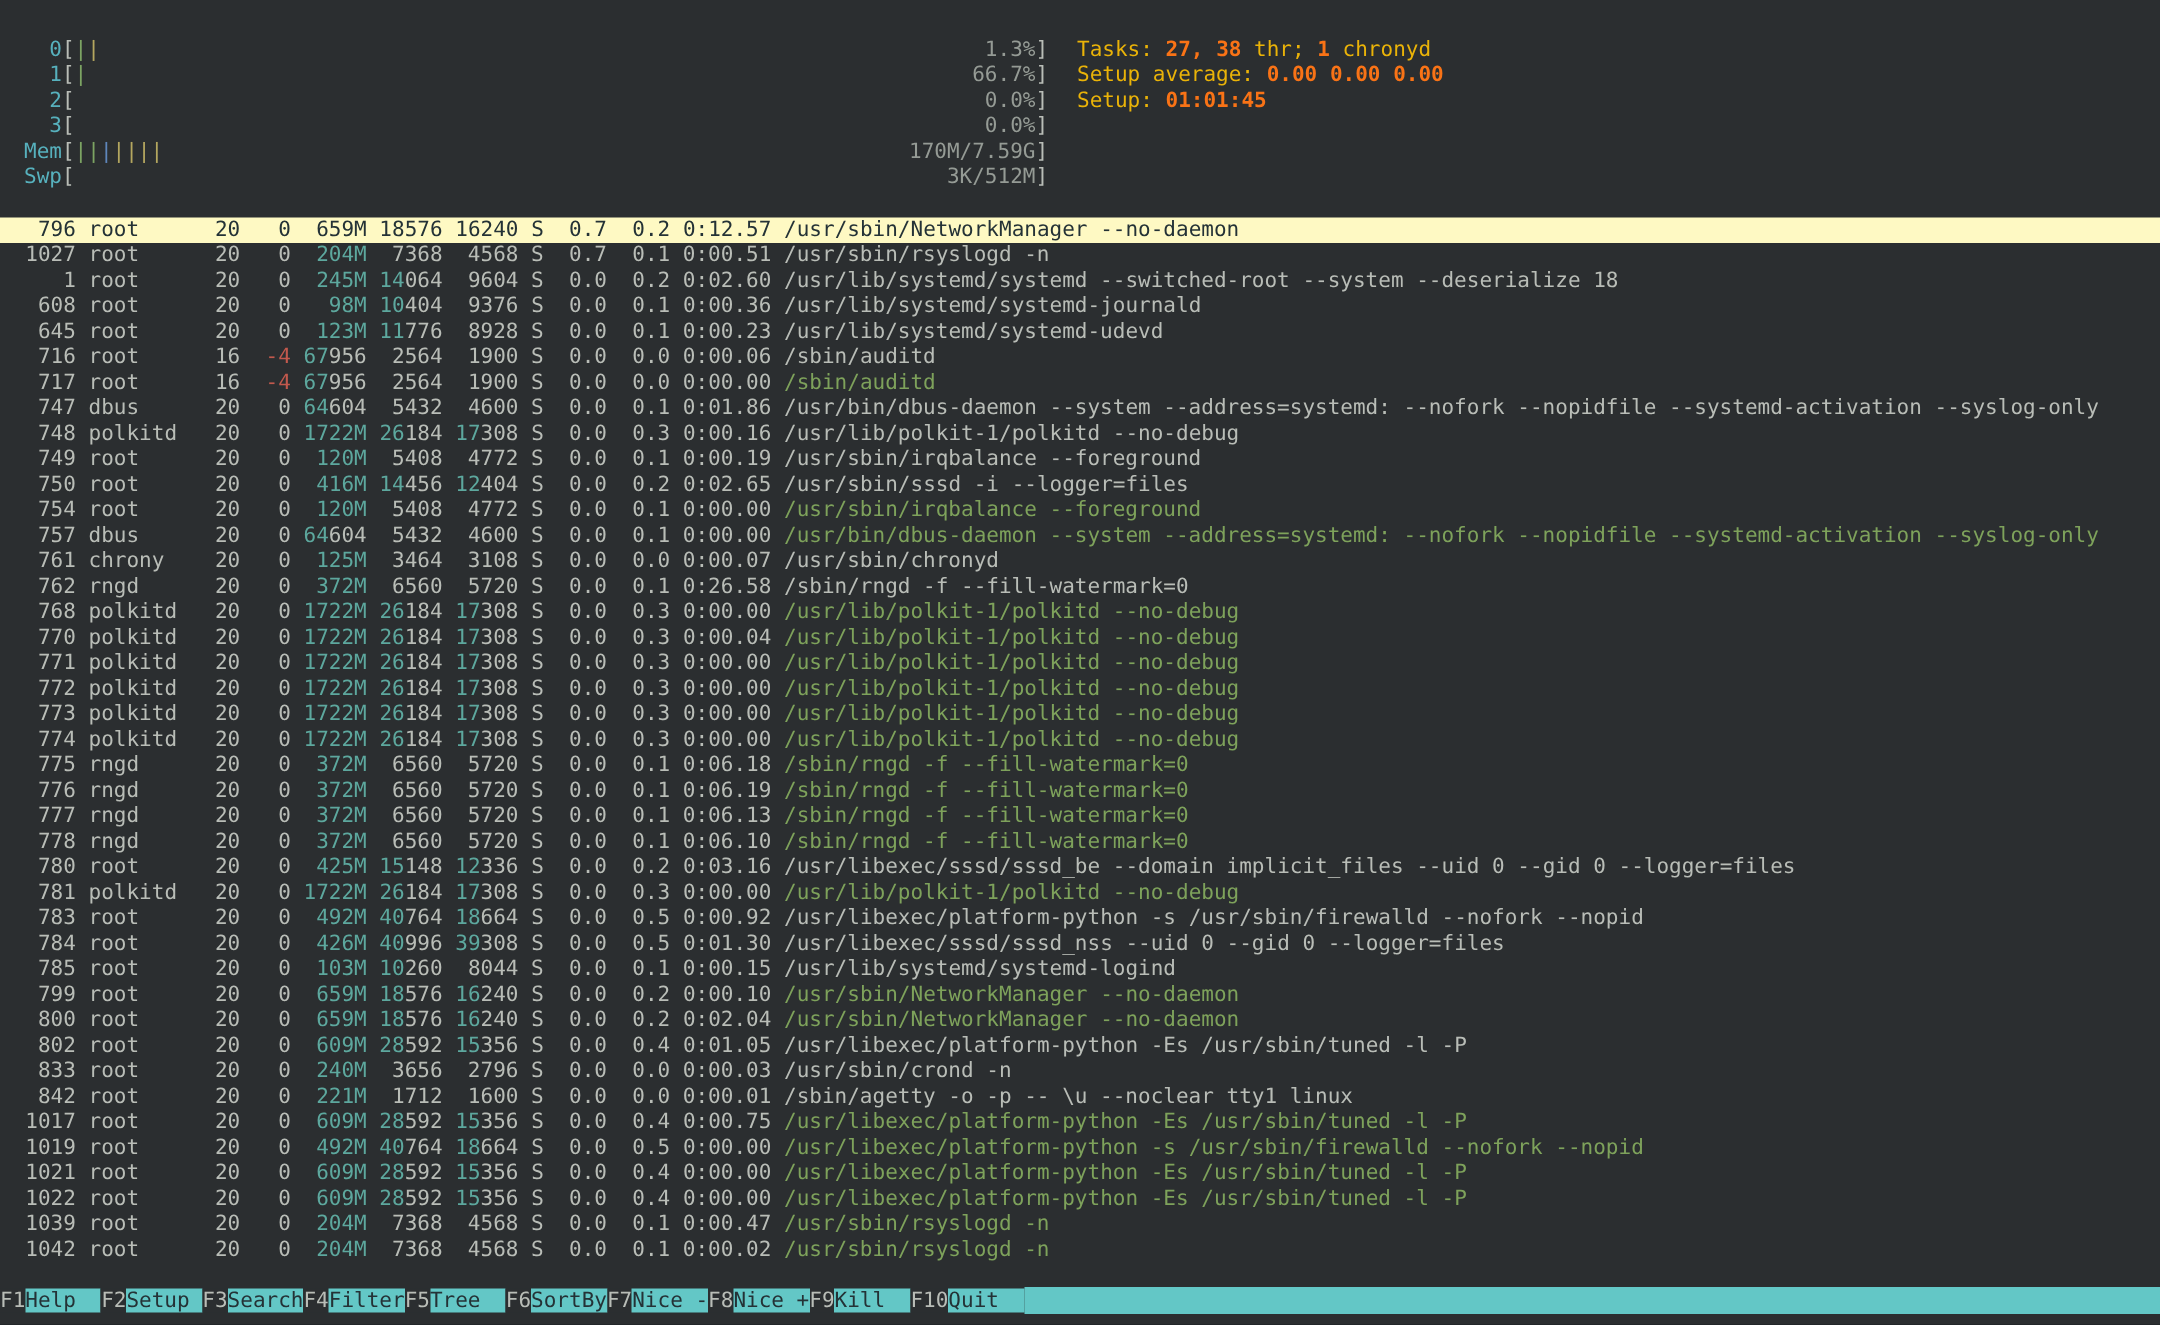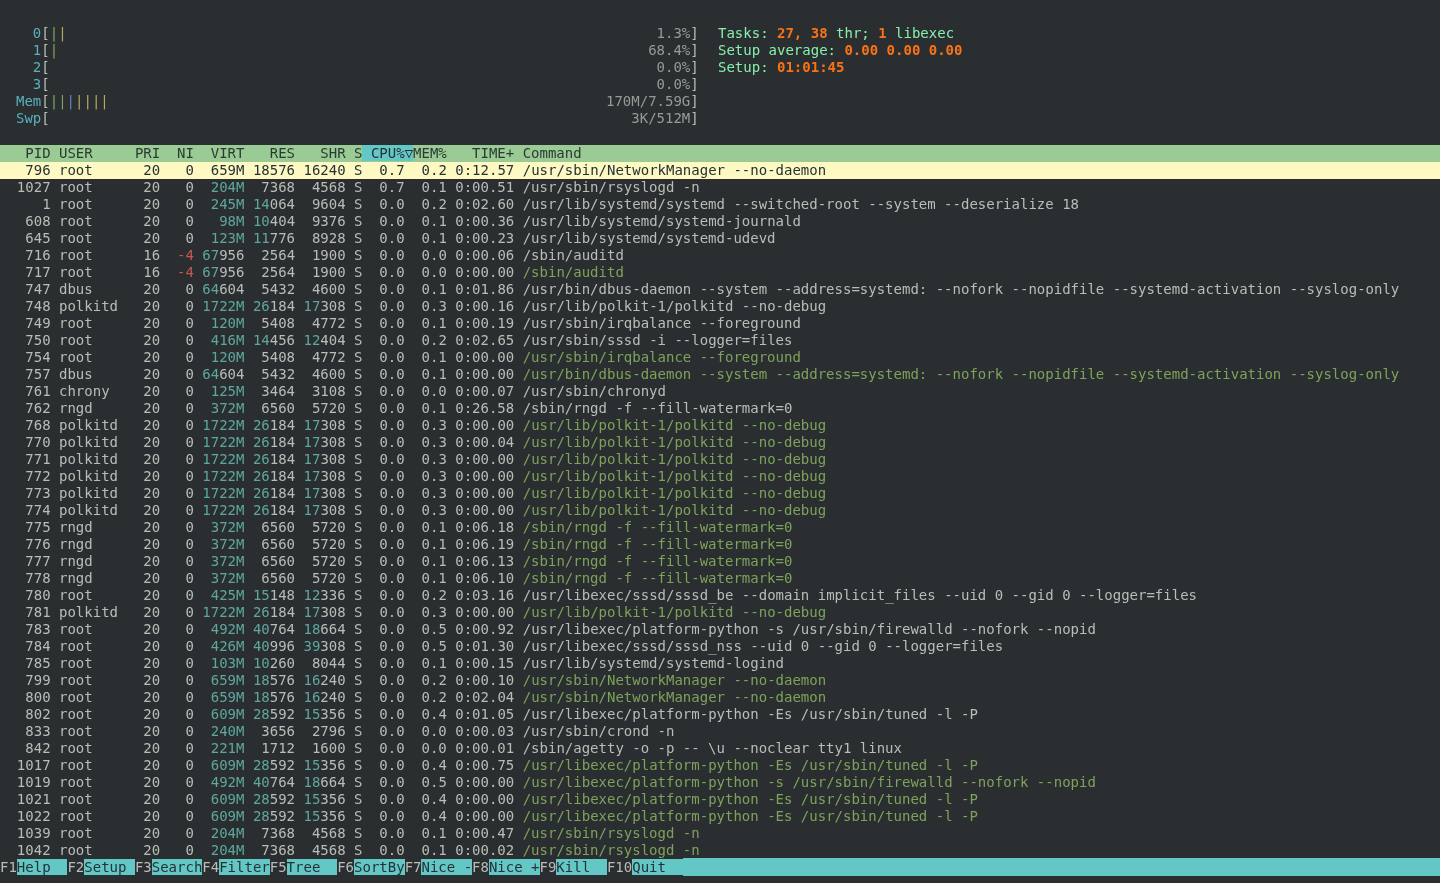--- a/index.html
+++ b/index.html
@@ -13,21 +13,21 @@
   
   #meters{position:absolute;top:25px;left:16px;}
   #info{position:absolute;top:25px;left:718px;}
   .mlabel{display:inline-block;width:3ch;text-align:right;color:#57b1bd;}
   .bracket{color:#b9bdb7;}
   .meter-inner{display:inline-flex;width:76ch;justify-content:space-between;vertical-align:top;}
   .mval{color:#959b95;text-align:right;}
   .bar-green{color:#7ca463;}
   .bar-yellow{color:#b4a75f;}
   .bar-blue{color:#5f86bb;}
-  .il{color:#86efac;}
+  .il{color:#eab308;}
   .in{color:#f97316;font-weight:bold;}
   
   #table{position:absolute;top:145px;left:0;width:1440px;}
   .hdr{background:#9acb94;color:#2b3a33;}
   .hdr span{color:#2b3a33;}
   .hdr .sortcell{background:#63c7c6;color:#243236;}
   .row{width:1440px;}
   .row.sel{background:#fef9c3;}
   .row.sel span{color:#243236 !important;}
   .c-def{color:#b9bdb7;}
@@ -39,33 +39,32 @@
   .fkey{color:#b9bdb7;background:#2b2e30;}
   .fact{color:#243236;background:#63c7c6;}
   .ffill{flex:1;background:#63c7c6;}
 </style>
 </head>
 <body>
 
 <div id="screen">
   <div id="meters">
       <div class="line"><span class="mlabel">0</span><span class="bracket">[</span><span class="meter-inner"><span><span class="bar-green">|</span><span class="bar-yellow">|</span></span><span class="mval">1.3%</span></span><span class="bracket">]</span></div>
-      <div class="line"><span class="mlabel">1</span><span class="bracket">[</span><span class="meter-inner"><span><span class="bar-green">|</span></span><span class="mval">68.4%</span></span><span class="bracket">]</span></div>
+      <div class="line"><span class="mlabel">1</span><span class="bracket">[</span><span class="meter-inner"><span><span class="bar-green">|</span></span><span class="mval">66.7%</span></span><span class="bracket">]</span></div>
       <div class="line"><span class="mlabel">2</span><span class="bracket">[</span><span class="meter-inner"><span></span><span class="mval">0.0%</span></span><span class="bracket">]</span></div>
       <div class="line"><span class="mlabel">3</span><span class="bracket">[</span><span class="meter-inner"><span></span><span class="mval">0.0%</span></span><span class="bracket">]</span></div>
       <div class="line"><span class="mlabel">Mem</span><span class="bracket">[</span><span class="meter-inner"><span><span class="bar-green">|</span><span class="bar-green">|</span><span class="bar-blue">|</span><span class="bar-yellow">|</span><span class="bar-yellow">|</span><span class="bar-yellow">|</span><span class="bar-yellow">|</span></span><span class="mval">170M/7.59G</span></span><span class="bracket">]</span></div>
       <div class="line"><span class="mlabel">Swp</span><span class="bracket">[</span><span class="meter-inner"><span></span><span class="mval">3K/512M</span></span><span class="bracket">]</span></div>
     </div>
   <div id="info">
-      <div class="line"><span class="il">Tasks: </span><span class="in">27,</span><span class="il"> </span><span class="in">38</span><span class="il"> thr; </span><span class="in">1</span><span class="il"> libexec</span></div>
+      <div class="line"><span class="il">Tasks: </span><span class="in">27,</span><span class="il"> </span><span class="in">38</span><span class="il"> thr; </span><span class="in">1</span><span class="il"> chronyd</span></div>
       <div class="line"><span class="il">Setup average: </span><span class="in">0.00 </span><span class="in">0.00 </span><span class="in">0.00</span></div>
       <div class="line"><span class="il">Setup: </span><span class="in">01:01:45</span></div>
     </div>
   <div id="table">
-    <div id="header-row" class="line hdr"><span>   PID</span><span> </span><span>USER     </span><span>PRI</span><span>  NI</span><span>  VIRT</span><span>   RES</span><span>   SHR</span><span> S</span><span class="sortcell"> CPU%▽</span><span>MEM%</span><span>   TIME+</span><span> </span><span>Command</span></div>
     <div id="rows">
         <div class="line row sel"><span class="c-def">   796</span><span class="c-def"> </span><span class="c-def">root     </span><span class="c-def"> 20</span><span class="c-def">   0</span><span class="c-def">  </span><span class="c-teal">659M</span><span class="c-def"> </span><span class="c-teal">18</span><span class="c-def">576</span><span class="c-def"> </span><span class="c-teal">16</span><span class="c-def">240</span><span class="c-def"> S</span><span class="c-def">  0.7</span><span class="c-def"> </span><span class="c-def"> 0.2</span><span class="c-def"> 0:12.57</span><span class="c-def"> </span><span class="c-def">/usr/sbin/NetworkManager --no-daemon</span></div>
         <div class="line row"><span class="c-def">  1027</span><span class="c-def"> </span><span class="c-def">root     </span><span class="c-def"> 20</span><span class="c-def">   0</span><span class="c-def">  </span><span class="c-teal">204M</span><span class="c-def">  7368</span><span class="c-def">  4568</span><span class="c-def"> S</span><span class="c-def">  0.7</span><span class="c-def"> </span><span class="c-def"> 0.1</span><span class="c-def"> 0:00.51</span><span class="c-def"> </span><span class="c-def">/usr/sbin/rsyslogd -n</span></div>
         <div class="line row"><span class="c-def">     1</span><span class="c-def"> </span><span class="c-def">root     </span><span class="c-def"> 20</span><span class="c-def">   0</span><span class="c-def">  </span><span class="c-teal">245M</span><span class="c-def"> </span><span class="c-teal">14</span><span class="c-def">064</span><span class="c-def">  9604</span><span class="c-def"> S</span><span class="c-def">  0.0</span><span class="c-def"> </span><span class="c-def"> 0.2</span><span class="c-def"> 0:02.60</span><span class="c-def"> </span><span class="c-def">/usr/lib/systemd/systemd --switched-root --system --deserialize 18</span></div>
         <div class="line row"><span class="c-def">   608</span><span class="c-def"> </span><span class="c-def">root     </span><span class="c-def"> 20</span><span class="c-def">   0</span><span class="c-def">   </span><span class="c-teal">98M</span><span class="c-def"> </span><span class="c-teal">10</span><span class="c-def">404</span><span class="c-def">  9376</span><span class="c-def"> S</span><span class="c-def">  0.0</span><span class="c-def"> </span><span class="c-def"> 0.1</span><span class="c-def"> 0:00.36</span><span class="c-def"> </span><span class="c-def">/usr/lib/systemd/systemd-journald</span></div>
         <div class="line row"><span class="c-def">   645</span><span class="c-def"> </span><span class="c-def">root     </span><span class="c-def"> 20</span><span class="c-def">   0</span><span class="c-def">  </span><span class="c-teal">123M</span><span class="c-def"> </span><span class="c-teal">11</span><span class="c-def">776</span><span class="c-def">  8928</span><span class="c-def"> S</span><span class="c-def">  0.0</span><span class="c-def"> </span><span class="c-def"> 0.1</span><span class="c-def"> 0:00.23</span><span class="c-def"> </span><span class="c-def">/usr/lib/systemd/systemd-udevd</span></div>
         <div class="line row"><span class="c-def">   716</span><span class="c-def"> </span><span class="c-def">root     </span><span class="c-def"> 16</span><span class="c-red">  -4</span><span class="c-def"> </span><span class="c-teal">67</span><span class="c-def">956</span><span class="c-def">  2564</span><span class="c-def">  1900</span><span class="c-def"> S</span><span class="c-def">  0.0</span><span class="c-def"> </span><span class="c-def"> 0.0</span><span class="c-def"> 0:00.06</span><span class="c-def"> </span><span class="c-def">/sbin/auditd</span></div>
         <div class="line row"><span class="c-def">   717</span><span class="c-def"> </span><span class="c-def">root     </span><span class="c-def"> 16</span><span class="c-red">  -4</span><span class="c-def"> </span><span class="c-teal">67</span><span class="c-def">956</span><span class="c-def">  2564</span><span class="c-def">  1900</span><span class="c-def"> S</span><span class="c-def">  0.0</span><span class="c-def"> </span><span class="c-def"> 0.0</span><span class="c-def"> 0:00.00</span><span class="c-def"> </span><span class="c-grn">/sbin/auditd</span></div>
         <div class="line row"><span class="c-def">   747</span><span class="c-def"> </span><span class="c-def">dbus     </span><span class="c-def"> 20</span><span class="c-def">   0</span><span class="c-def"> </span><span class="c-teal">64</span><span class="c-def">604</span><span class="c-def">  5432</span><span class="c-def">  4600</span><span class="c-def"> S</span><span class="c-def">  0.0</span><span class="c-def"> </span><span class="c-def"> 0.1</span><span class="c-def"> 0:01.86</span><span class="c-def"> </span><span class="c-def">/usr/bin/dbus-daemon --system --address=systemd: --nofork --nopidfile --systemd-activation --syslog-only</span></div>
         <div class="line row"><span class="c-def">   748</span><span class="c-def"> </span><span class="c-def">polkitd  </span><span class="c-def"> 20</span><span class="c-def">   0</span><span class="c-def"> </span><span class="c-teal">1722M</span><span class="c-def"> </span><span class="c-teal">26</span><span class="c-def">184</span><span class="c-def"> </span><span class="c-teal">17</span><span class="c-def">308</span><span class="c-def"> S</span><span class="c-def">  0.0</span><span class="c-def"> </span><span class="c-def"> 0.3</span><span class="c-def"> 0:00.16</span><span class="c-def"> </span><span class="c-def">/usr/lib/polkit-1/polkitd --no-debug</span></div>

